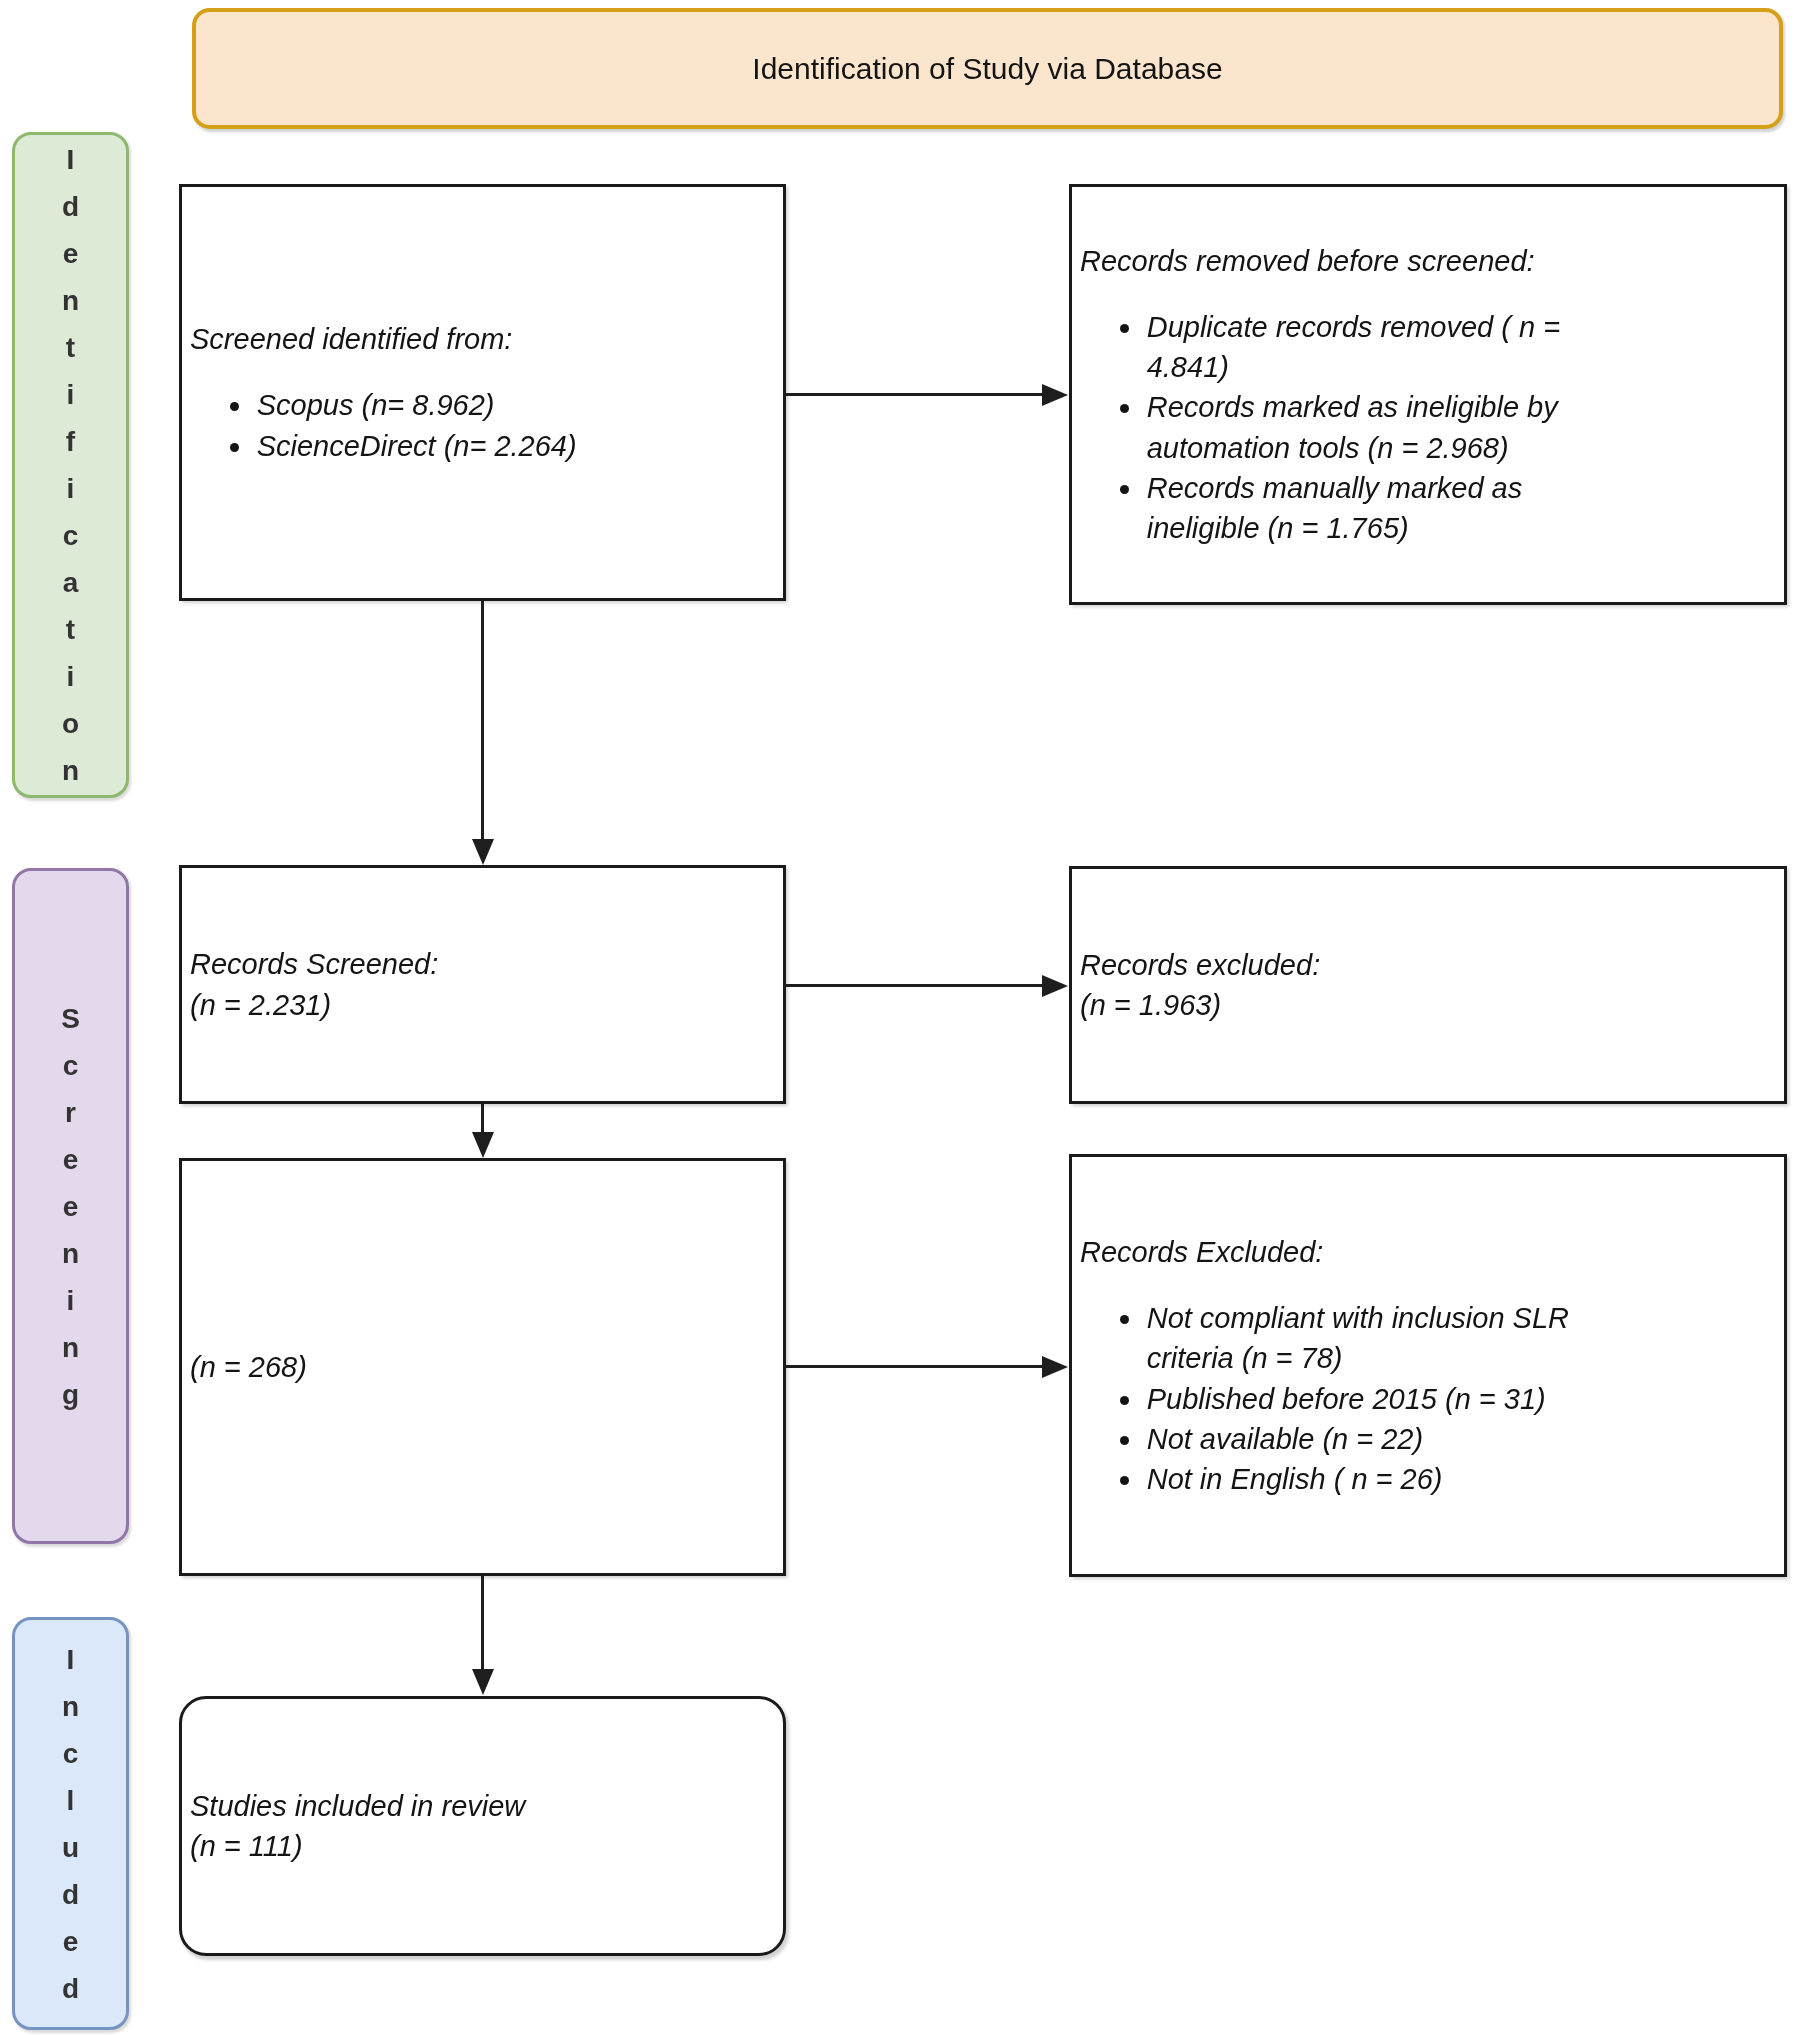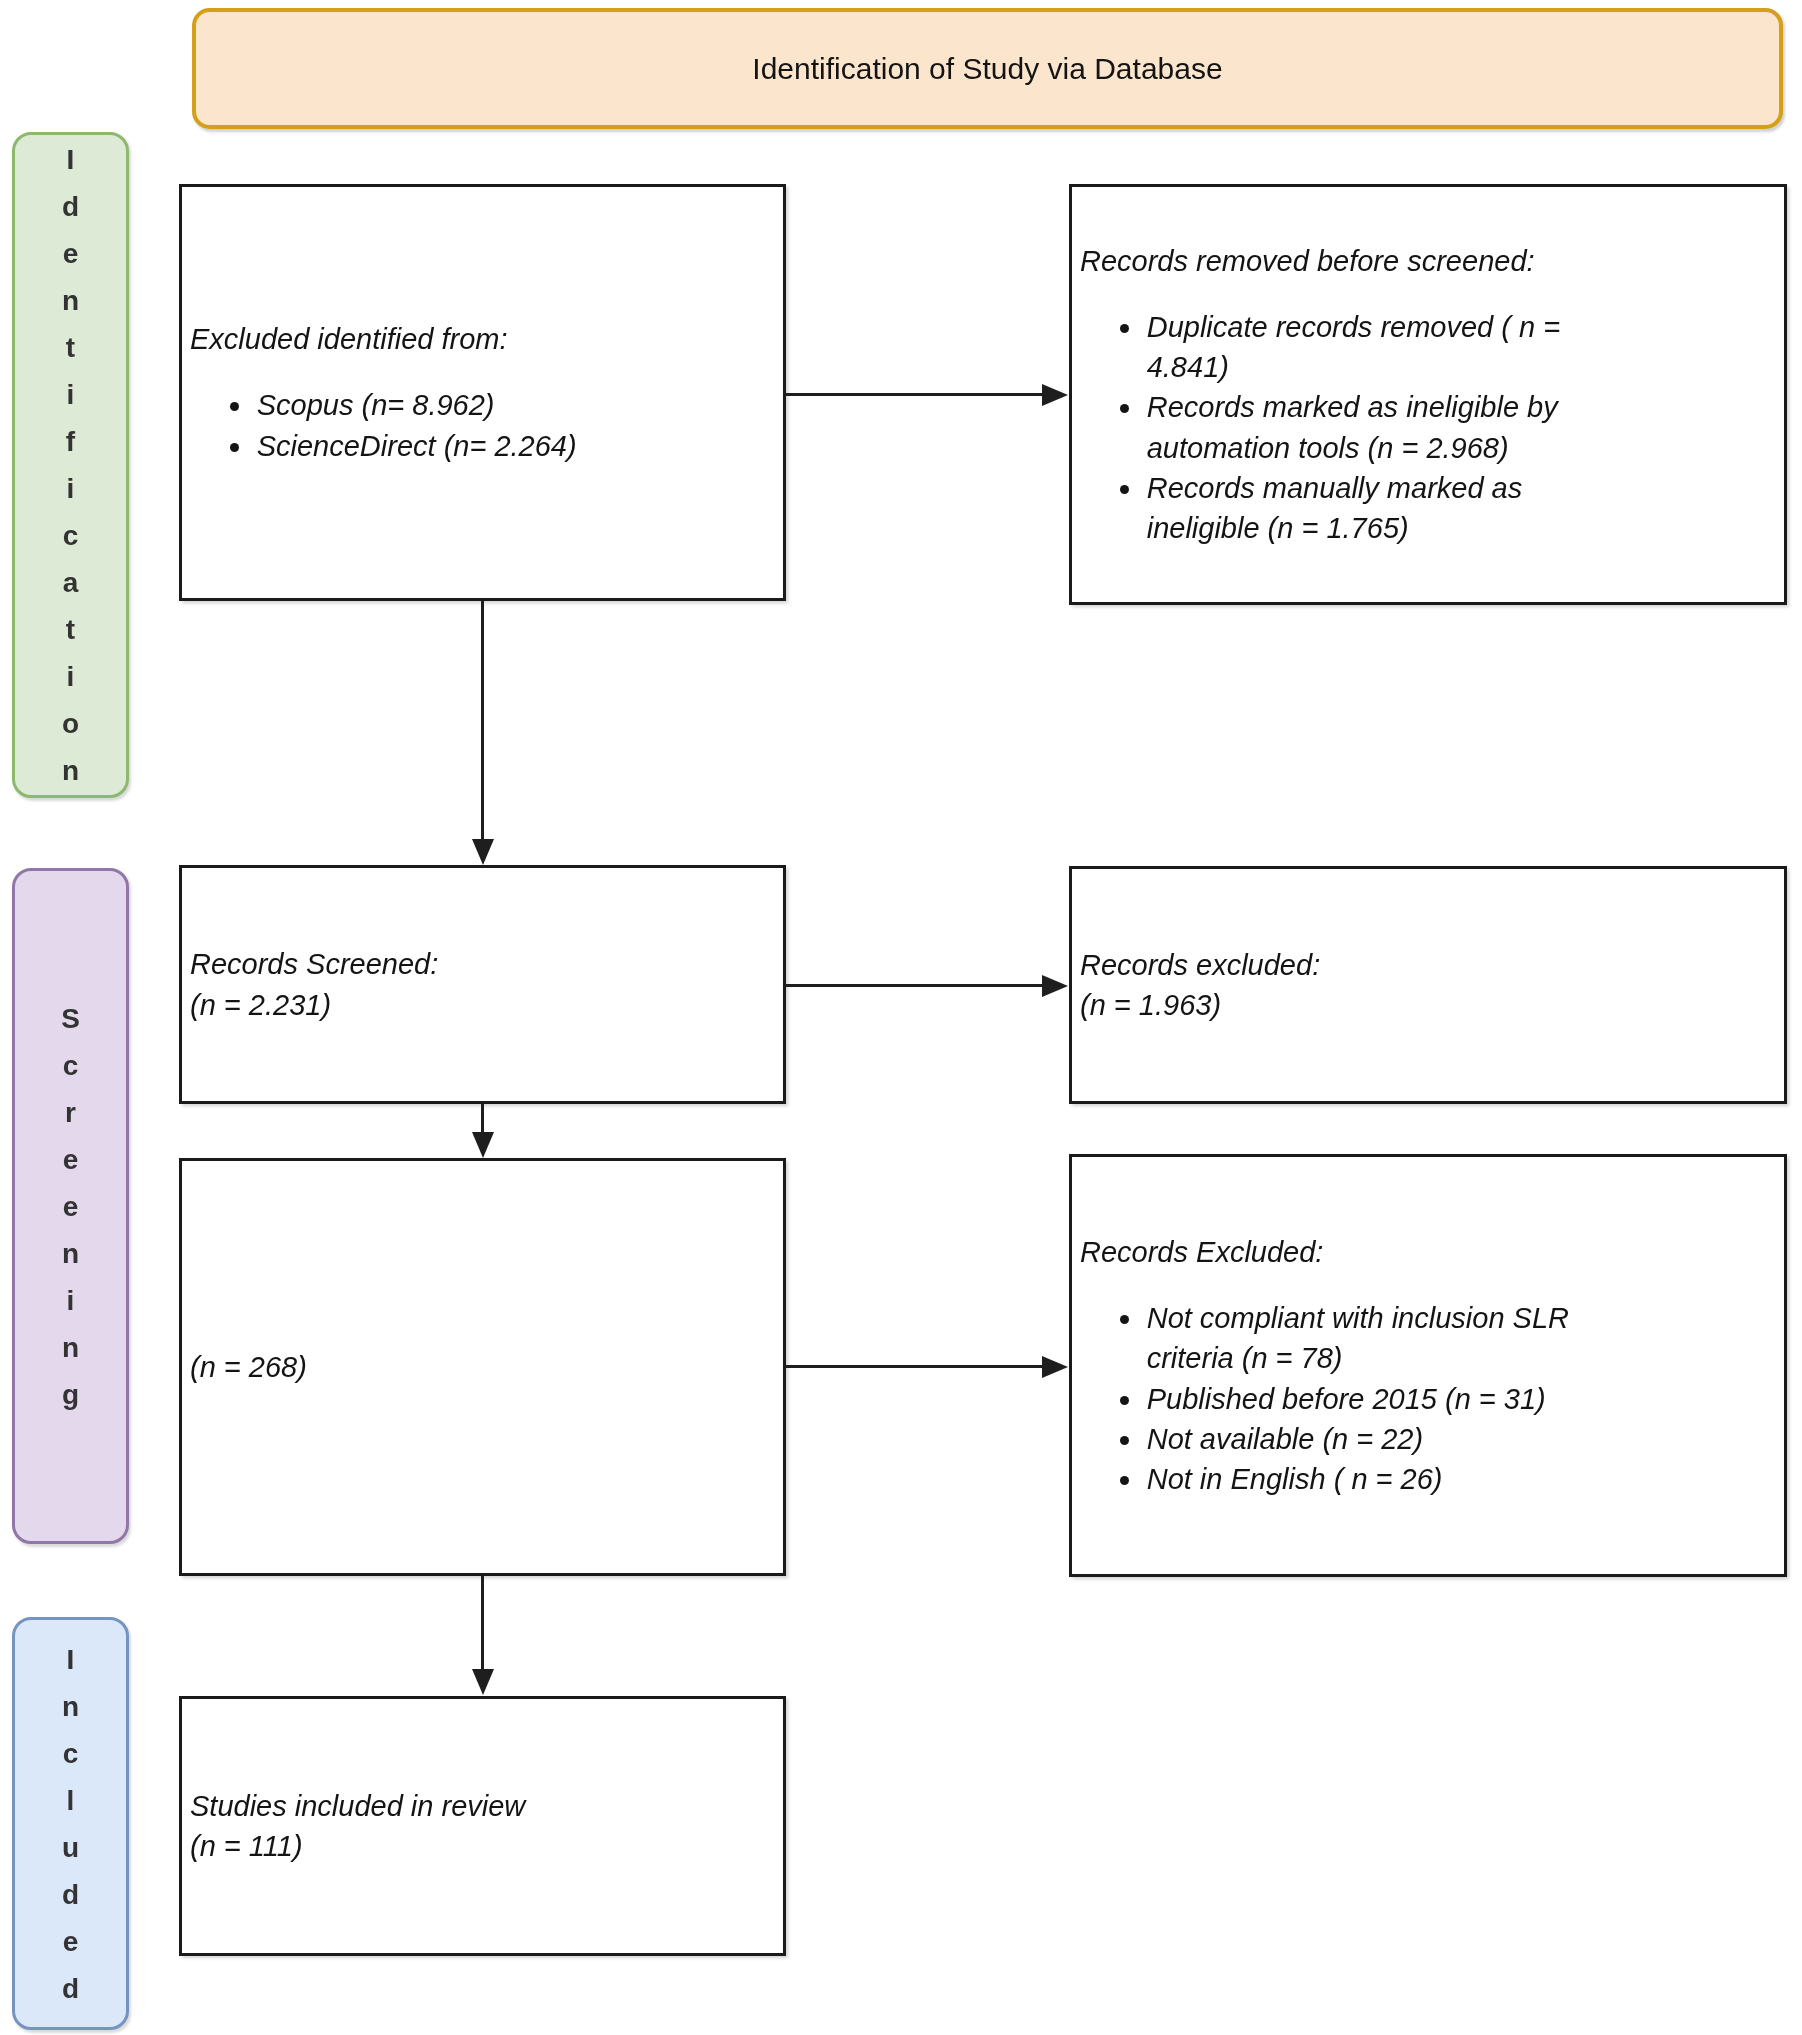--- a/index.html
+++ b/index.html
@@ -50,21 +50,21 @@
     border: 3.4px solid #1a1a1a;
     box-shadow: 2.7px 3.4px 3.4px rgba(0,0,0,0.18);
     font-style: italic;
   }
   .b1 { left: 179px;  top: 184px;  width: 607px;  height: 417px; }
   .b2 { left: 1069px; top: 184px;  width: 718px; height: 421px; }
   .b3 { left: 179px;  top: 865px; width: 607px;  height: 239px; }
   .b4 { left: 1069px; top: 866px; width: 718px; height: 238px; }
   .b5 { left: 179px;  top: 1158px; width: 607px;  height: 418px; }
   .b6 { left: 1069px; top: 1154px; width: 718px; height: 423px; }
-  .b7 { left: 179px;  top: 1696px; width: 607px;  height: 260px; }
+  .b7 { left: 179px;  top: 1696px; width: 607px;  height: 260px; border-radius: 27px; }
 
   .btext {
     position: absolute; inset: 0;
     display: flex; flex-direction: column; justify-content: center;
     align-items: flex-start;
     padding: 6.7px 17.5px 6.7px 8px;
     font-size: 29px; line-height: 1.38;
   }
   ul.bullets {
     margin-top: 26px;
@@ -151,21 +151,21 @@
       <span>c</span>
       <span>l</span>
       <span>u</span>
       <span>d</span>
       <span>e</span>
       <span>d</span>
     </div>
 
   <div class="fbox b1">
     <div class="btext">
-      <div>Excluded identified from:</div>
+      <div>Screened identified from:</div>
       <ul class="bullets">
         <li>Scopus (n= 8.962)</li>
         <li>ScienceDirect (n= 2.264)</li>
       </ul>
     </div>
   </div>
 
   <div class="fbox b2">
     <div class="btext">
       <div>Records removed before screened:</div>

